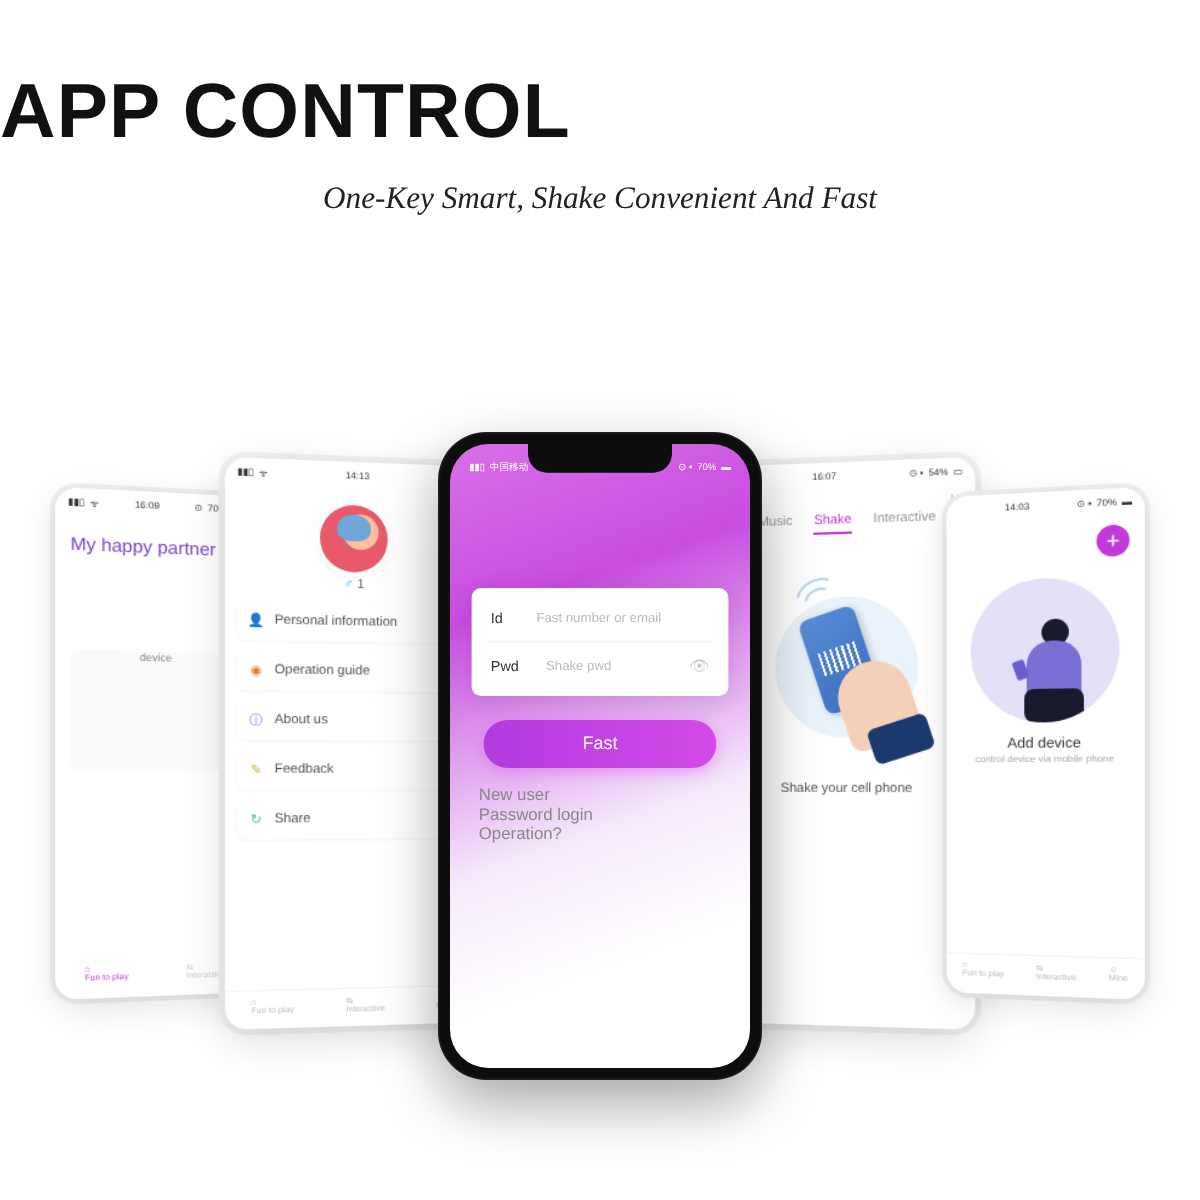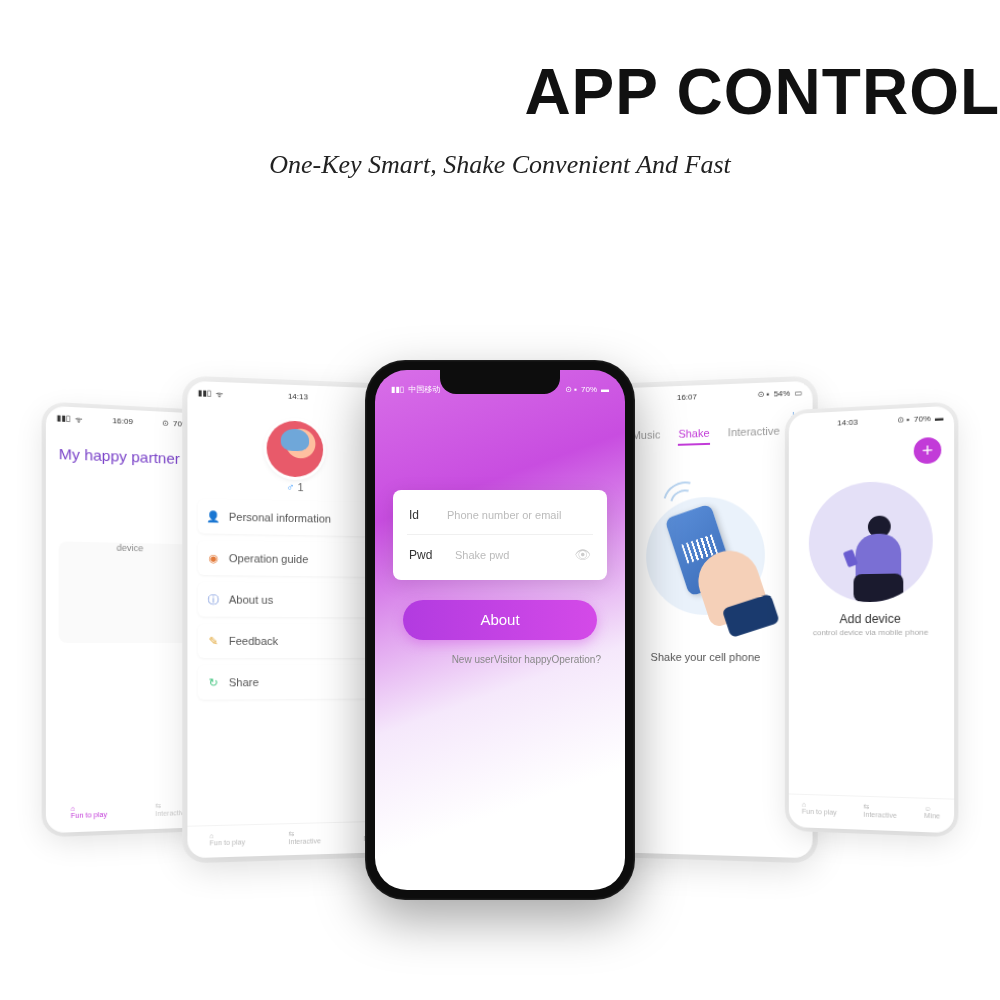--- a/index.html
+++ b/index.html
@@ -6,21 +6,21 @@
   body {
     width: 1000px; height: 1000px;
     background: #ffffff;
     font-family: -apple-system, BlinkMacSystemFont, "Segoe UI", Arial, sans-serif;
     overflow: hidden;
     position: relative;
   }
   .title {
     position: absolute;
     top: 55px; left: 0; right: 0;
-    text-align: right;
+    text-align: left;
     font-size: 64px;
     font-weight: 800;
     letter-spacing: 1px;
     color: #111;
   }
   .subtitle {
     position: absolute;
     top: 150px; left: 0; right: 0;
     text-align: center;
     font-family: "Comic Sans MS", "Brush Script MT", cursive;
@@ -119,21 +119,21 @@
   #phone .field .eye { color:#ccc; font-size:13px;}
   #phone .login-btn {
     position:absolute; top:230px; left:28px; right:28px;
     height:40px; border-radius:20px;
     background: linear-gradient(90deg, #b23be0, #d44ae8);
     color:#fff; text-align:center; line-height:40px; font-size:15px;
     box-shadow: 0 4px 12px rgba(200,60,220,0.35);
   }
   #phone .links {
     position:absolute; top:284px; left:24px; right:24px;
-    display:flex; justify-content:flex-end; font-size:10px; color:#888;
+    display:flex; justify-content:flex-end; font-size:14px; color:#888;flex-direction:column;
   }
   
   #s4 {
     width: 210px; height: 470px;
     left: 600px; top: 15px;
     transform: rotateY(-12deg);
     box-shadow: 0 10px 35px rgba(0,0,0,0.14), 0 0 0 5px #f2f2f2;
   }
   #s4 .bt { position:absolute; top:28px; right:14px; color:#4a90e2; font-size:14px;}
   #s4 .tabs { display:flex; justify-content:center; gap:18px; margin-top:20px; font-size:11px; color:#999; padding-bottom:6px;}
@@ -327,30 +327,30 @@
         <span></span>
         <span class="right">
             <span>⊙ ▪</span>
             <span>70%</span>
             <span>▬</span>
           </span>
       </div>
       <div class="login-card">
         <div class="field">
           <span class="label">Id</span>
-          <span class="ph">Phone number or email</span>
+          <span class="ph">Fast number or email</span>
         </div>
         <div class="field">
           <span class="label">Pwd</span>
           <span class="ph">Shake pwd</span>
           <span class="eye">👁</span>
         </div>
       </div>
-      <div class="login-btn">About</div>
+      <div class="login-btn">Fast</div>
       <div class="links">
         <span>New user</span>
-        <span>Visitor happy</span>
+        <span>Password login</span>
         <span>Operation?</span>
       </div>
     </div>
   </div>
 
 </div>
 
 </body></html>

